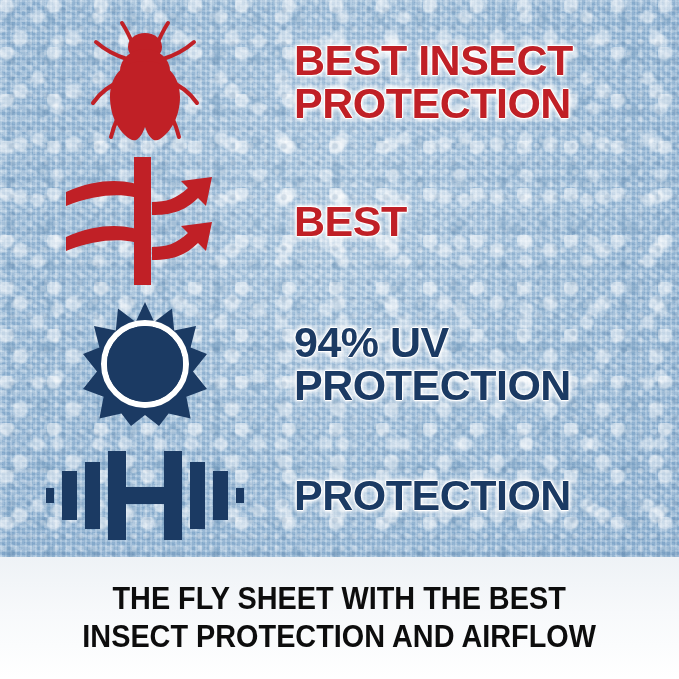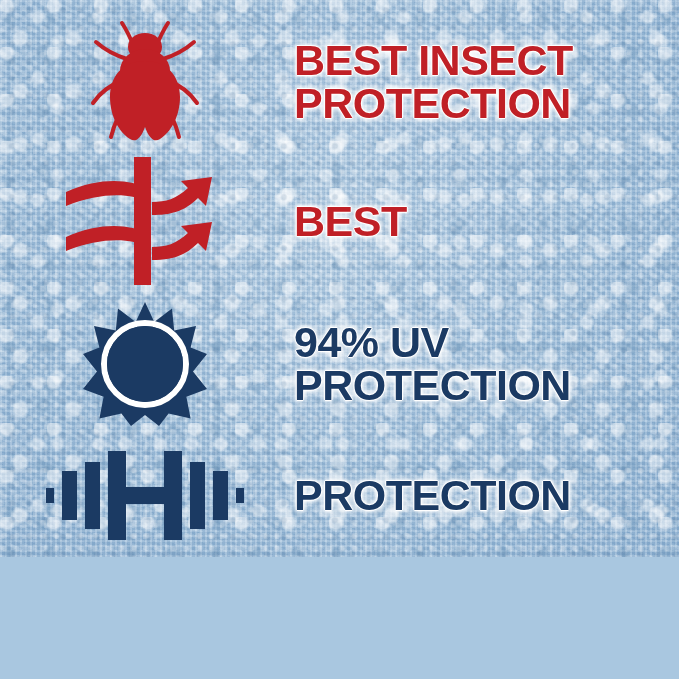--- a/index.html
+++ b/index.html
@@ -226,14 +226,17 @@
           <rect x="168" y="28" width="15" height="49"></rect>
           <rect x="191" y="45" width="8" height="15"></rect>
         </g>
       </svg>
     </div>
     <div class="label-cell">
       <p class="headline hl-navy"><span class="ln">PROTECTION</span></p>
     </div>
   </div>
 
+  <div id="footer">
+    <p id="footer-text"><span class="ln">THE FLY SHEET WITH THE BEST</span><span class="ln">INSECT PROTECTION AND AIRFLOW</span></p>
+  </div>
 
 </div>
 
 </body></html>

